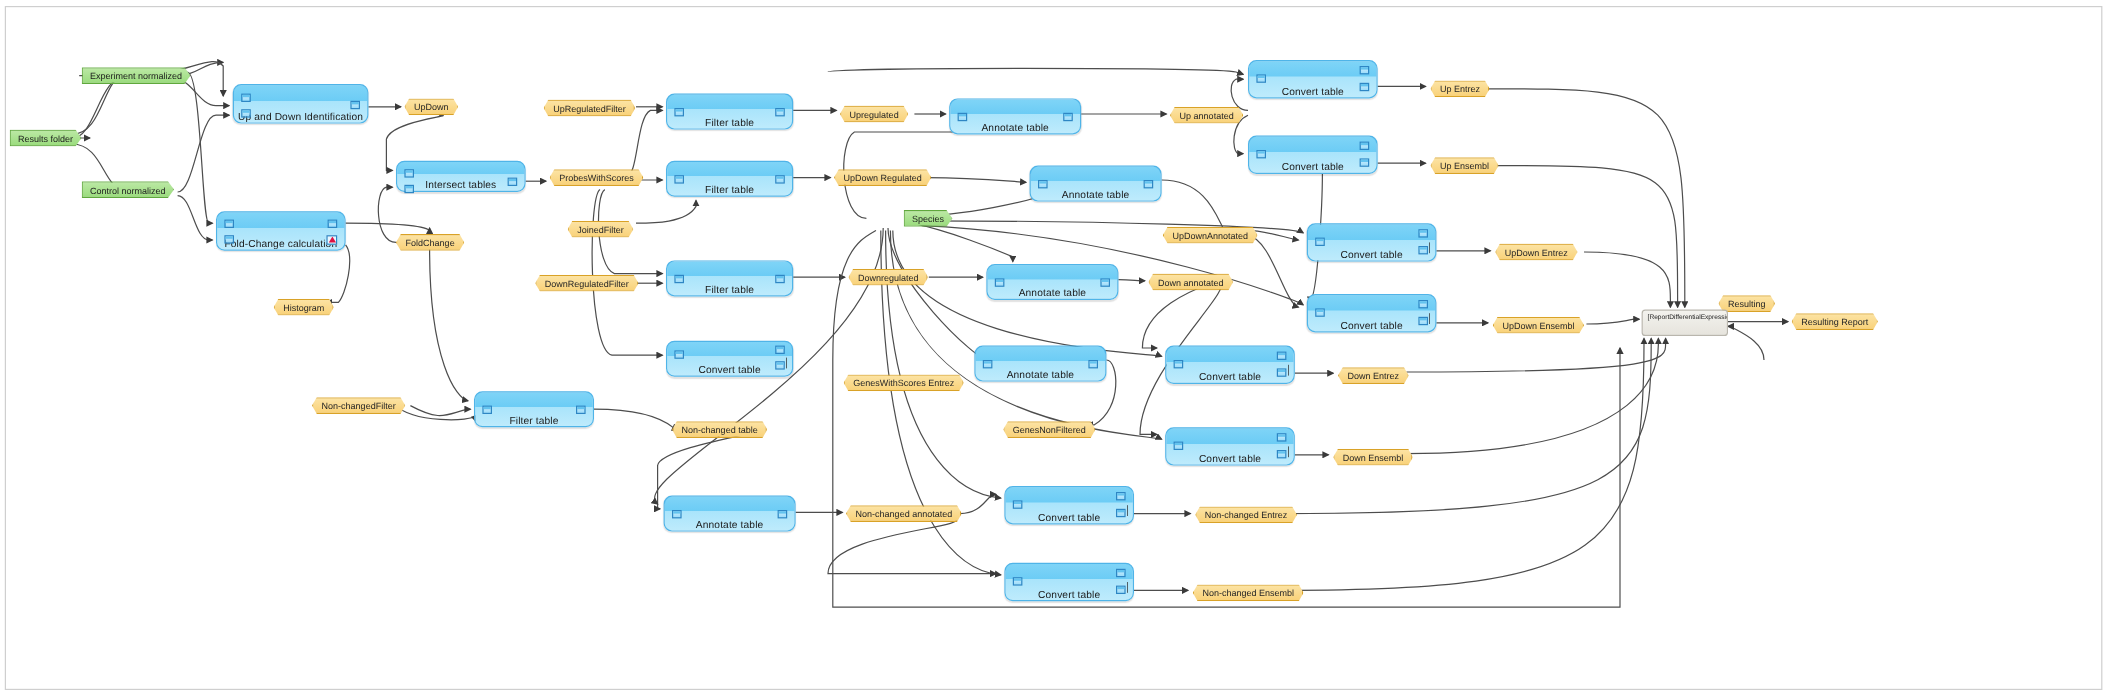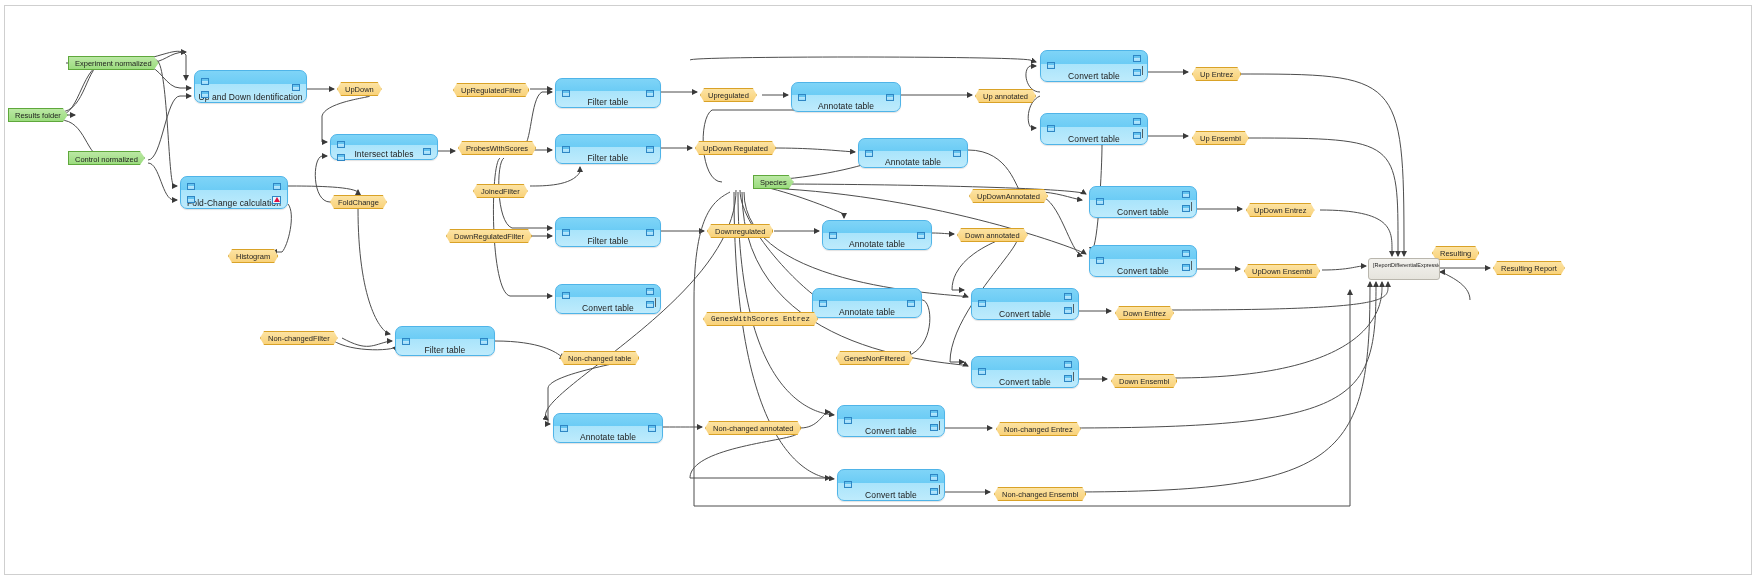--- a/index.html
+++ b/index.html
@@ -403,21 +403,21 @@
     </div>
   <div class="data" style="left:975px;top:89px;">
       <span>Up annotated</span>
     </div>
   <div class="data" style="left:969px;top:189px;">
       <span>UpDownAnnotated</span>
     </div>
   <div class="data" style="left:957px;top:228px;">
       <span>Down annotated</span>
     </div>
-  <div class="data" style="left:703px;top:312px;font-family:Liberation Mono, monospace;">
+  <div class="data" style="left:703px;top:312px;">
       <span>GenesWithScores Entrez</span>
     </div>
   <div class="data" style="left:836px;top:351px;">
       <span>GenesNonFiltered</span>
     </div>
   <div class="data" style="left:705px;top:421px;">
       <span>Non-changed annotated</span>
     </div>
   <div class="data" style="left:1192px;top:67px;">
       <span>Up Entrez</span>

